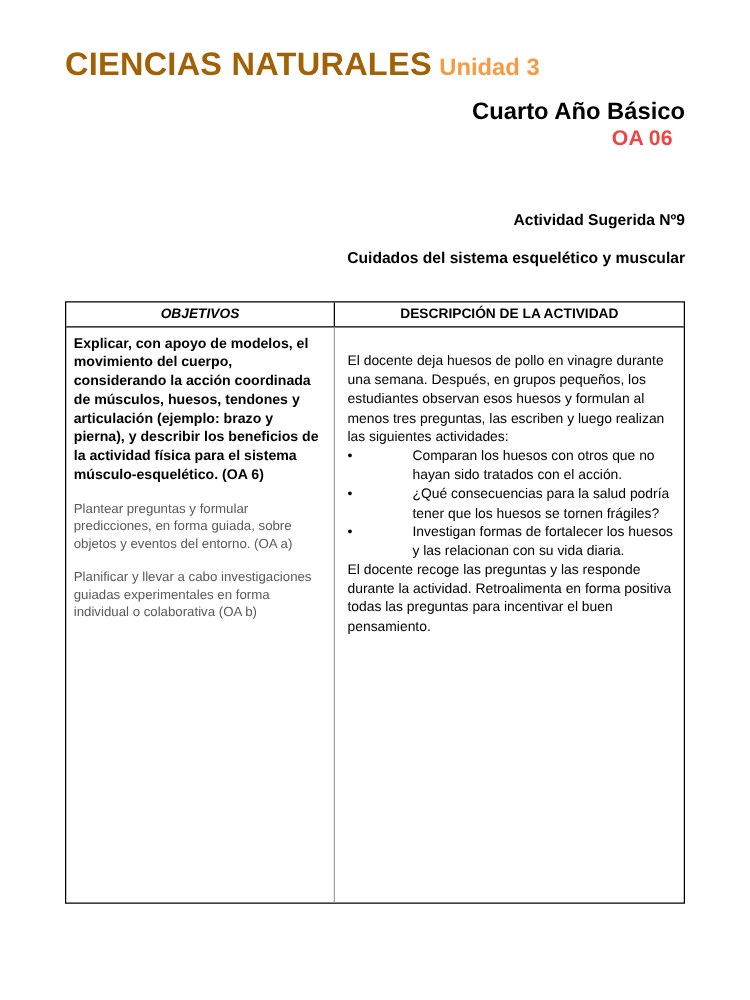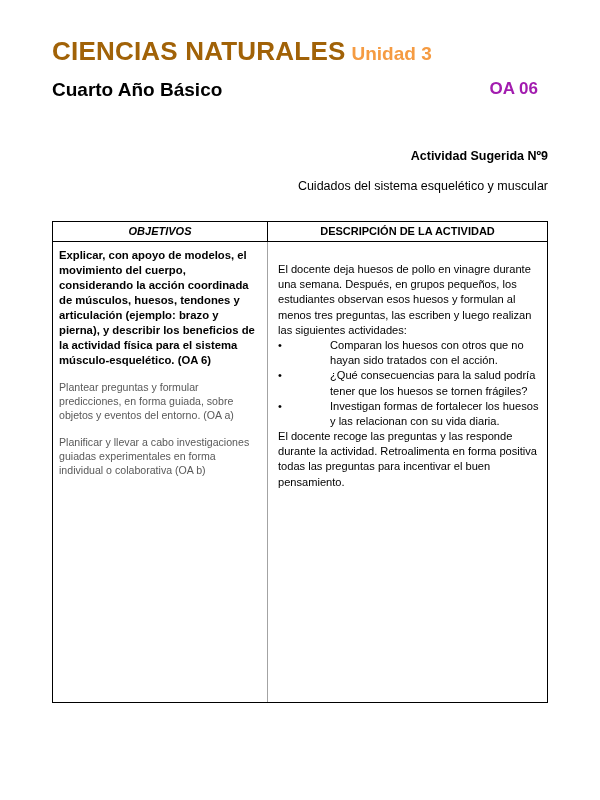--- a/index.html
+++ b/index.html
@@ -35,47 +35,48 @@
   }
   .title-unit {
     font-size: 19px;
     font-weight: bold;
     color: #F59B42;
     margin-left: 6px;
   }
   .header-line-2 {
     margin-top: 12px;
     display: flex;
-    align-items: flex-start;
+    align-items: flex-end;
     justify-content: space-between;
+    flex-direction: column;
   }
   .subtitle-grade {
     font-size: 19px;
     font-weight: bold;
     color: #000000;
   }
   .oa-code {
     font-size: 17px;
     font-weight: bold;
-    color: #a21caf;
+    color: #ef4444;
     padding-right: 10px;
   }
 
   
   .activity-block {
     margin-top: 48px;
     text-align: right;
   }
   .activity-number {
     font-size: 12.5px;
     font-weight: bold;
   }
   .activity-name {
     font-size: 12.5px;
-    font-weight: normal;
+    font-weight: bold;
     margin-top: 16px;
   }
 
   
   .table {
     margin-top: 28px;
     border: 1px solid #000000;
     width: 496px;
     box-sizing: border-box;
     display: flex;

